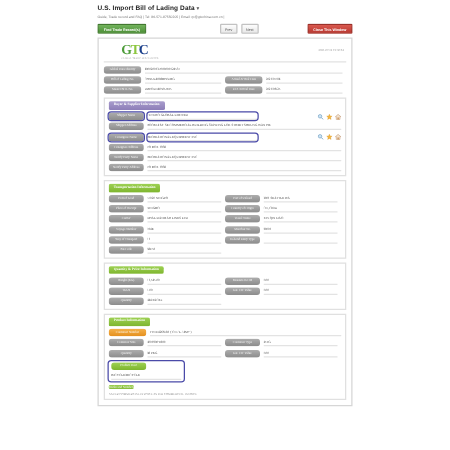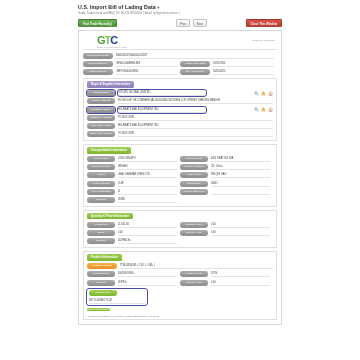--- a/index.html
+++ b/index.html
@@ -42,20 +42,21 @@
   .tb-left  { position:absolute; left:0; top:0; }
   .tb-mid   { position:absolute; left:98px; top:0; }
   .tb-mid .btn { margin-right:2px; }
   .tb-right { position:absolute; right:0; top:0; }
 
   
   .card {
     position:absolute; left:78px; top:30px; width:204px;
     background:#fff; border:0.5px solid #d6d6d6;
     padding:3px 4px 4px 4px;
+    font-family:Liberation Serif, serif;
   }
 
   
   .logo-row { position:relative; height:16px; border-bottom:0.5px solid #e2e2e2; }
   .logo { position:absolute; left:14px; top:1px; width:46px; }
   .logo-mark { font-size:11px; font-weight:bold; color:#4e9d3a; letter-spacing:-1px; line-height:11px; }
   .logo-mark .c2 { color:#8cc63f; }
   .logo-mark .c3 { color:#1b3f8b; }
   .logo-sub { font-size:1.7px; color:#8a8a8a; letter-spacing:.25px; margin-top:0.4px; white-space:nowrap; }
   .logo-date { position:absolute; right:2px; top:5px; font-size:2.4px; color:#8e8e8e; }

